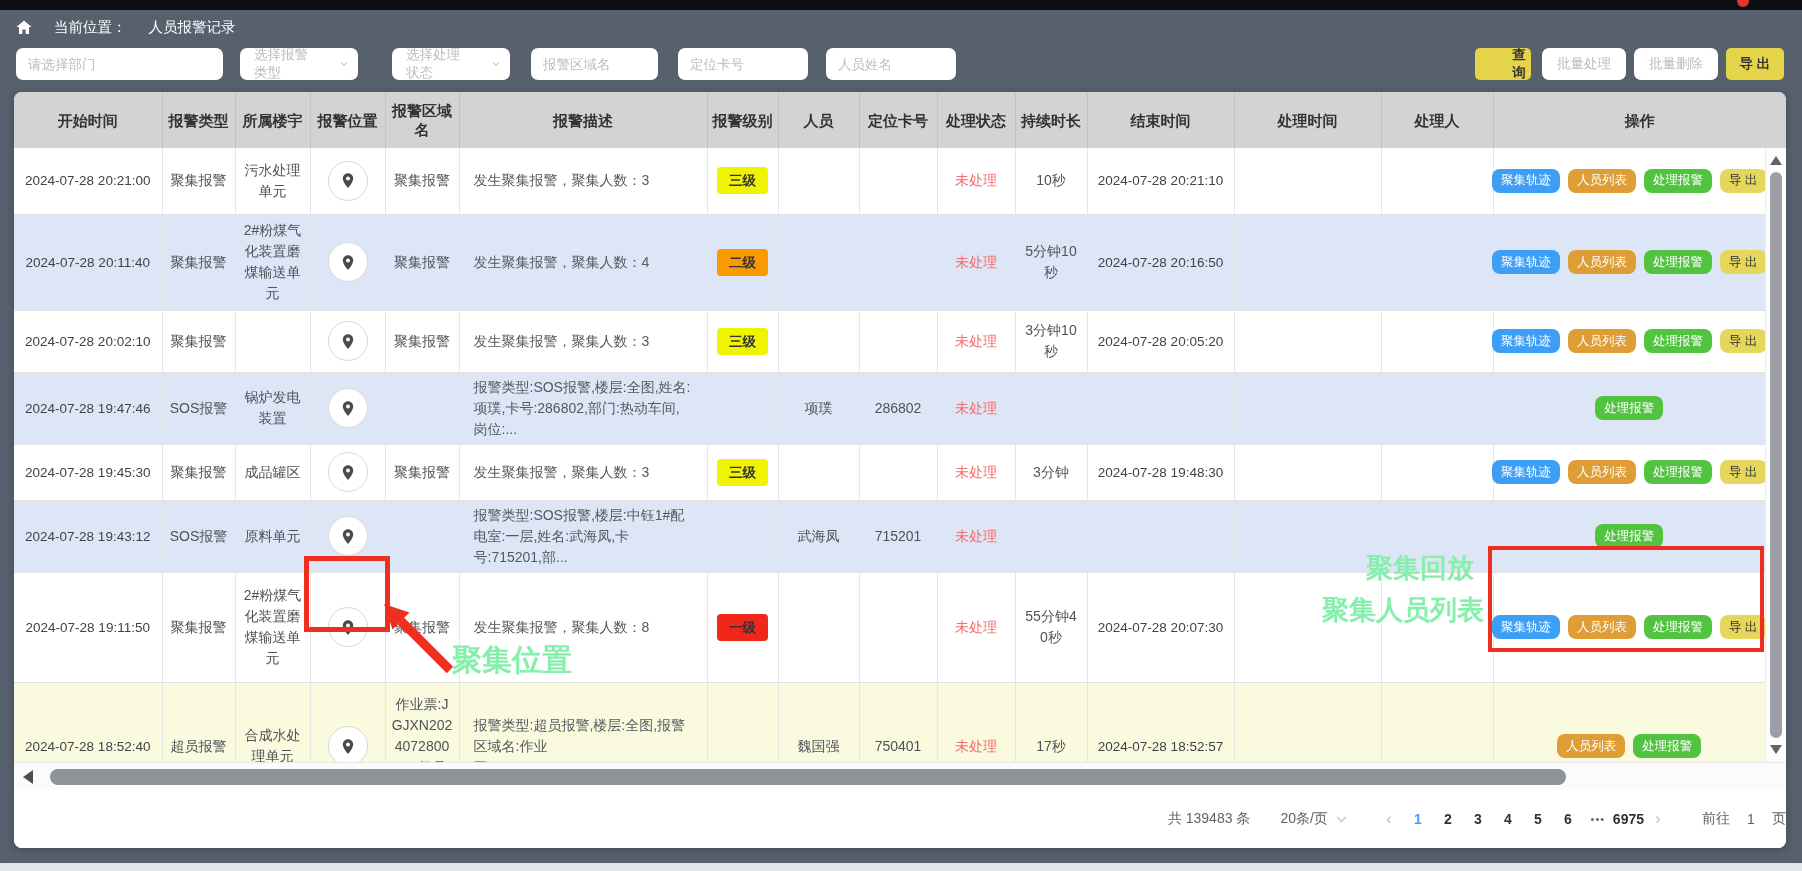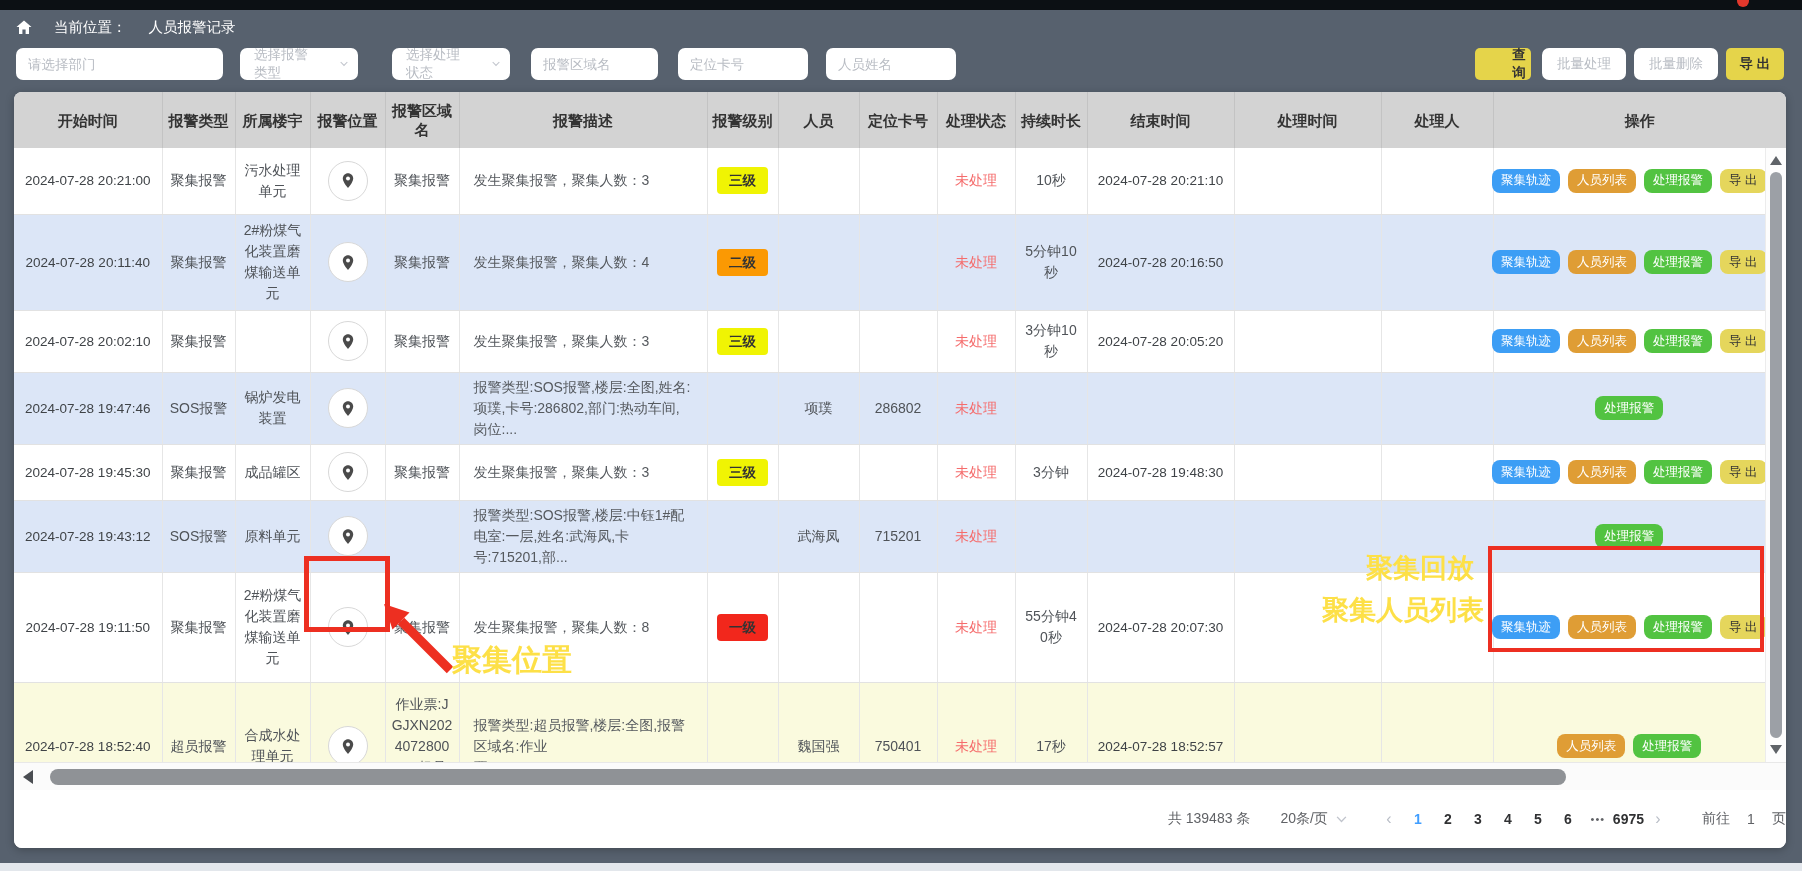--- a/index.html
+++ b/index.html
@@ -76,21 +76,21 @@
   #pager .pagenum { min-width:30px; text-align:center; font-weight:bold; color:#303133; cursor:pointer; }
   #pager .pagenum.active { color:#409eff; }
   #pager .more { min-width:30px; text-align:center; color:#606266; letter-spacing:1px; cursor:pointer; font-size:11px; }
   #pager .goto { display:flex; align-items:center; gap:10px; margin-left:30px; }
   #pager .goto-input { display:inline-block; min-width:22px; text-align:center; color:#606266; }
 
   
   .ann { position:absolute; z-index:30; }
   #ann-box-location { left:304px; top:556px; width:86px; height:76px; border:5px solid #ed2f21; }
   #ann-box-actions { left:1488px; top:546px; width:276px; height:106px; border:4px solid #ed2f21; }
-  .ann-text { color:#fde047; font-weight:bold; white-space:nowrap; }
+  .ann-text { color:#86efac; font-weight:bold; white-space:nowrap; }
   #ann-label-location { left:452px; top:640px; font-size:30px; }
   #ann-label-replay { left:1366px; top:550px; font-size:27px; }
   #ann-label-personlist { left:1322px; top:592px; font-size:27px; }
   #ann-arrow { left:370px; top:596px; }
 
   
   #bottom-strip { position:absolute; left:0; bottom:0; width:1802px; height:8px; background:#e3e7ec; }
 </style>
 </head>
 <body>

